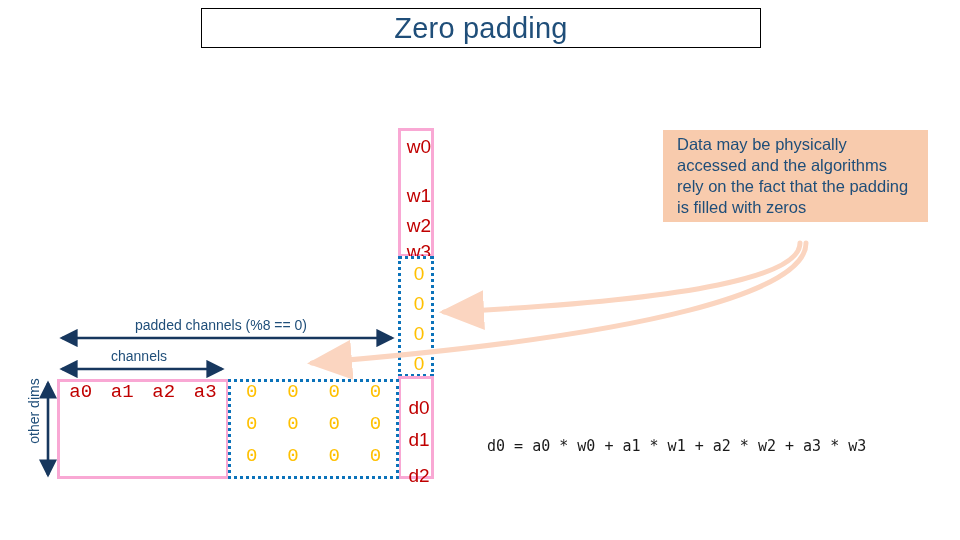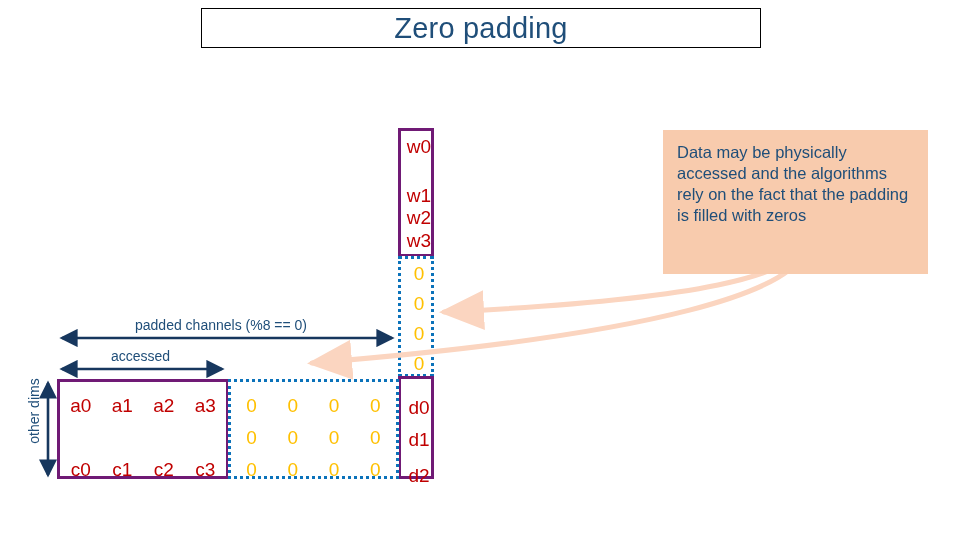--- a/index.html
+++ b/index.html
@@ -15,21 +15,21 @@
     border:1px solid #000000;background:#ffffff;
     display:flex;align-items:center;justify-content:center;
     box-sizing:border-box;
   }
   #title-text{
     color:#1F4E79;font-size:29px;letter-spacing:.2px;line-height:1;
   }
 
   
   .solid-box{
-    position:absolute;border:3px solid #701a75;background:#ffffff;
+    position:absolute;border:3px solid #f9a8d4;background:#ffffff;
     box-sizing:border-box;
   }
   .dotted-box{
     position:absolute;border:3px dotted #0B72BA;background:#ffffff;
     box-sizing:border-box;
   }
 
   
   #w-box{left:398px;top:128px;width:36px;height:129px;}
   #zero-col-box{left:398px;top:256px;width:36px;height:121px;}
@@ -42,21 +42,22 @@
   }
   .red{color:#C00000;}
   .gold{color:#FFC000;}
 
   
   #matrix-box{left:57px;top:379px;width:172px;height:100px;}
   #matrix-pad-box{left:228px;top:379px;width:171px;height:100px;}
 
   .mrow{
     position:absolute;left:0;right:0;height:32px;display:flex;
-    align-items:flex-end;
+    align-items:flex-start;
+    font-family:Liberation Mono, monospace;
   }
   .mcell{
     flex:1 1 0;text-align:center;font-size:19px;line-height:1;
   }
 
   
   .hlabel{
     position:absolute;color:#1F4E79;font-size:14px;line-height:1;
     white-space:nowrap;
   }
@@ -66,22 +67,22 @@
   #label-channels{left:111px;top:349px;}
 
   #label-otherdims{
     position:absolute;left:-9px;top:404px;width:86px;
     color:#1F4E79;font-size:14px;line-height:1;text-align:center;
     transform:rotate(-90deg);transform-origin:50% 50%;
   }
 
   
   #callout-box{
-    position:absolute;left:663px;top:130px;width:265px;height:144px;
-    background:#F8CBAD;box-sizing:border-box;padding:12px 14px 0 14px;
+    position:absolute;left:663px;top:130px;width:265px;height:92px;
+    background:#F8CBAD;box-sizing:border-box;padding:4px 14px 0 14px;
   }
   #callout-text{
     color:#1F4E79;font-size:16.5px;line-height:1.28;
   }
 
   
   #formula{
     position:absolute;left:487px;top:388px;
     font-family:"DejaVu Sans Mono", monospace;
     font-size:15px;line-height:1.55;color:#1a1a1a;
@@ -93,22 +94,22 @@
 
 <div class="stage">
 
   <div id="title-box">
     <div id="title-text">Zero padding</div>
   </div>
 
   <div class="solid-box" id="w-box">
     <div class="vcell red" style="top:-1px">w0</div>
     <div class="vcell red" style="top:48px">w1</div>
-    <div class="vcell red" style="top:70px">w2</div>
-    <div class="vcell red" style="top:93px">w3</div>
+    <div class="vcell red" style="top:78px">w2</div>
+    <div class="vcell red" style="top:104px">w3</div>
   </div>
 
   <div class="dotted-box" id="zero-col-box">
     <div class="vcell gold" style="top:-2px">0</div>
     <div class="vcell gold" style="top:28px">0</div>
     <div class="vcell gold" style="top:58px">0</div>
     <div class="vcell gold" style="top:88px">0</div>
   </div>
 
   <div class="solid-box" id="d-box">
@@ -116,26 +117,20 @@
     <div class="vcell red" style="top:44px">d1</div>
     <div class="vcell red" style="top:80px">d2</div>
   </div>
 
   <div class="solid-box" id="matrix-box">
     <div class="mrow" style="top:1px">
       <div class="mcell red">a0</div>
       <div class="mcell red">a1</div>
       <div class="mcell red">a2</div>
       <div class="mcell red">a3</div>
-    </div>
-    <div class="mrow" style="top:65px">
-      <div class="mcell red">c0</div>
-      <div class="mcell red">c1</div>
-      <div class="mcell red">c2</div>
-      <div class="mcell red">c3</div>
     </div>
   </div>
 
   <div class="dotted-box" id="matrix-pad-box">
     <div class="mrow" style="top:1px">
       <div class="mcell gold">0</div>
       <div class="mcell gold">0</div>
       <div class="mcell gold">0</div>
       <div class="mcell gold">0</div>
     </div>
@@ -164,36 +159,37 @@
     </defs>
 
     <line x1="62" y1="338" x2="392" y2="338" stroke="#17375E" stroke-width="2.6" marker-start="url(#navy-arrow-start)" marker-end="url(#navy-arrow-end)"></line>
 
     <line x1="62" y1="369" x2="222" y2="369" stroke="#17375E" stroke-width="2.6" marker-start="url(#navy-arrow-start)" marker-end="url(#navy-arrow-end)"></line>
 
     <line x1="48" y1="383" x2="48" y2="475" stroke="#17375E" stroke-width="2.6" marker-start="url(#navy-arrow-start)" marker-end="url(#navy-arrow-end)"></line>
   </svg>
 
   <div class="hlabel" id="label-padded">padded channels (%8 == 0)</div>
-  <div class="hlabel" id="label-channels">accessed</div>
+  <div class="hlabel" id="label-channels">channels</div>
   <div id="label-otherdims">other dims</div>
 
   <svg class="arrow-svg" style="left:0;top:0;width:960px;height:540px;">
     <defs>
       <marker id="peach-arrow" markerWidth="9" markerHeight="9" refX="8" refY="4.5" orient="auto">
         <path d="M0,0.5 L9,4.5 L0,8.5 z" fill="#FBD5C0"></path>
       </marker>
     </defs>
 
     <path d="M800,243 C800,275 700,300 444,312" fill="none" stroke="#FBD5C0" stroke-width="5" stroke-linecap="round" marker-end="url(#peach-arrow)"></path>
 
     <path d="M806,243 C806,290 660,335 312,363" fill="none" stroke="#FBD5C0" stroke-width="5" stroke-linecap="round" marker-end="url(#peach-arrow)"></path>
   </svg>
 
   <div id="callout-box">
     <div id="callout-text">Data may be physically accessed and the algorithms rely on the fact that the padding is filled with zeros</div>
   </div>
 
   <div id="formula">
+    <div>d0 = a0 * w0 + a1 * w1 + a2 * w2 + a3 * w3</div>
     
   </div>
 
 </div>
 
 </body></html>

